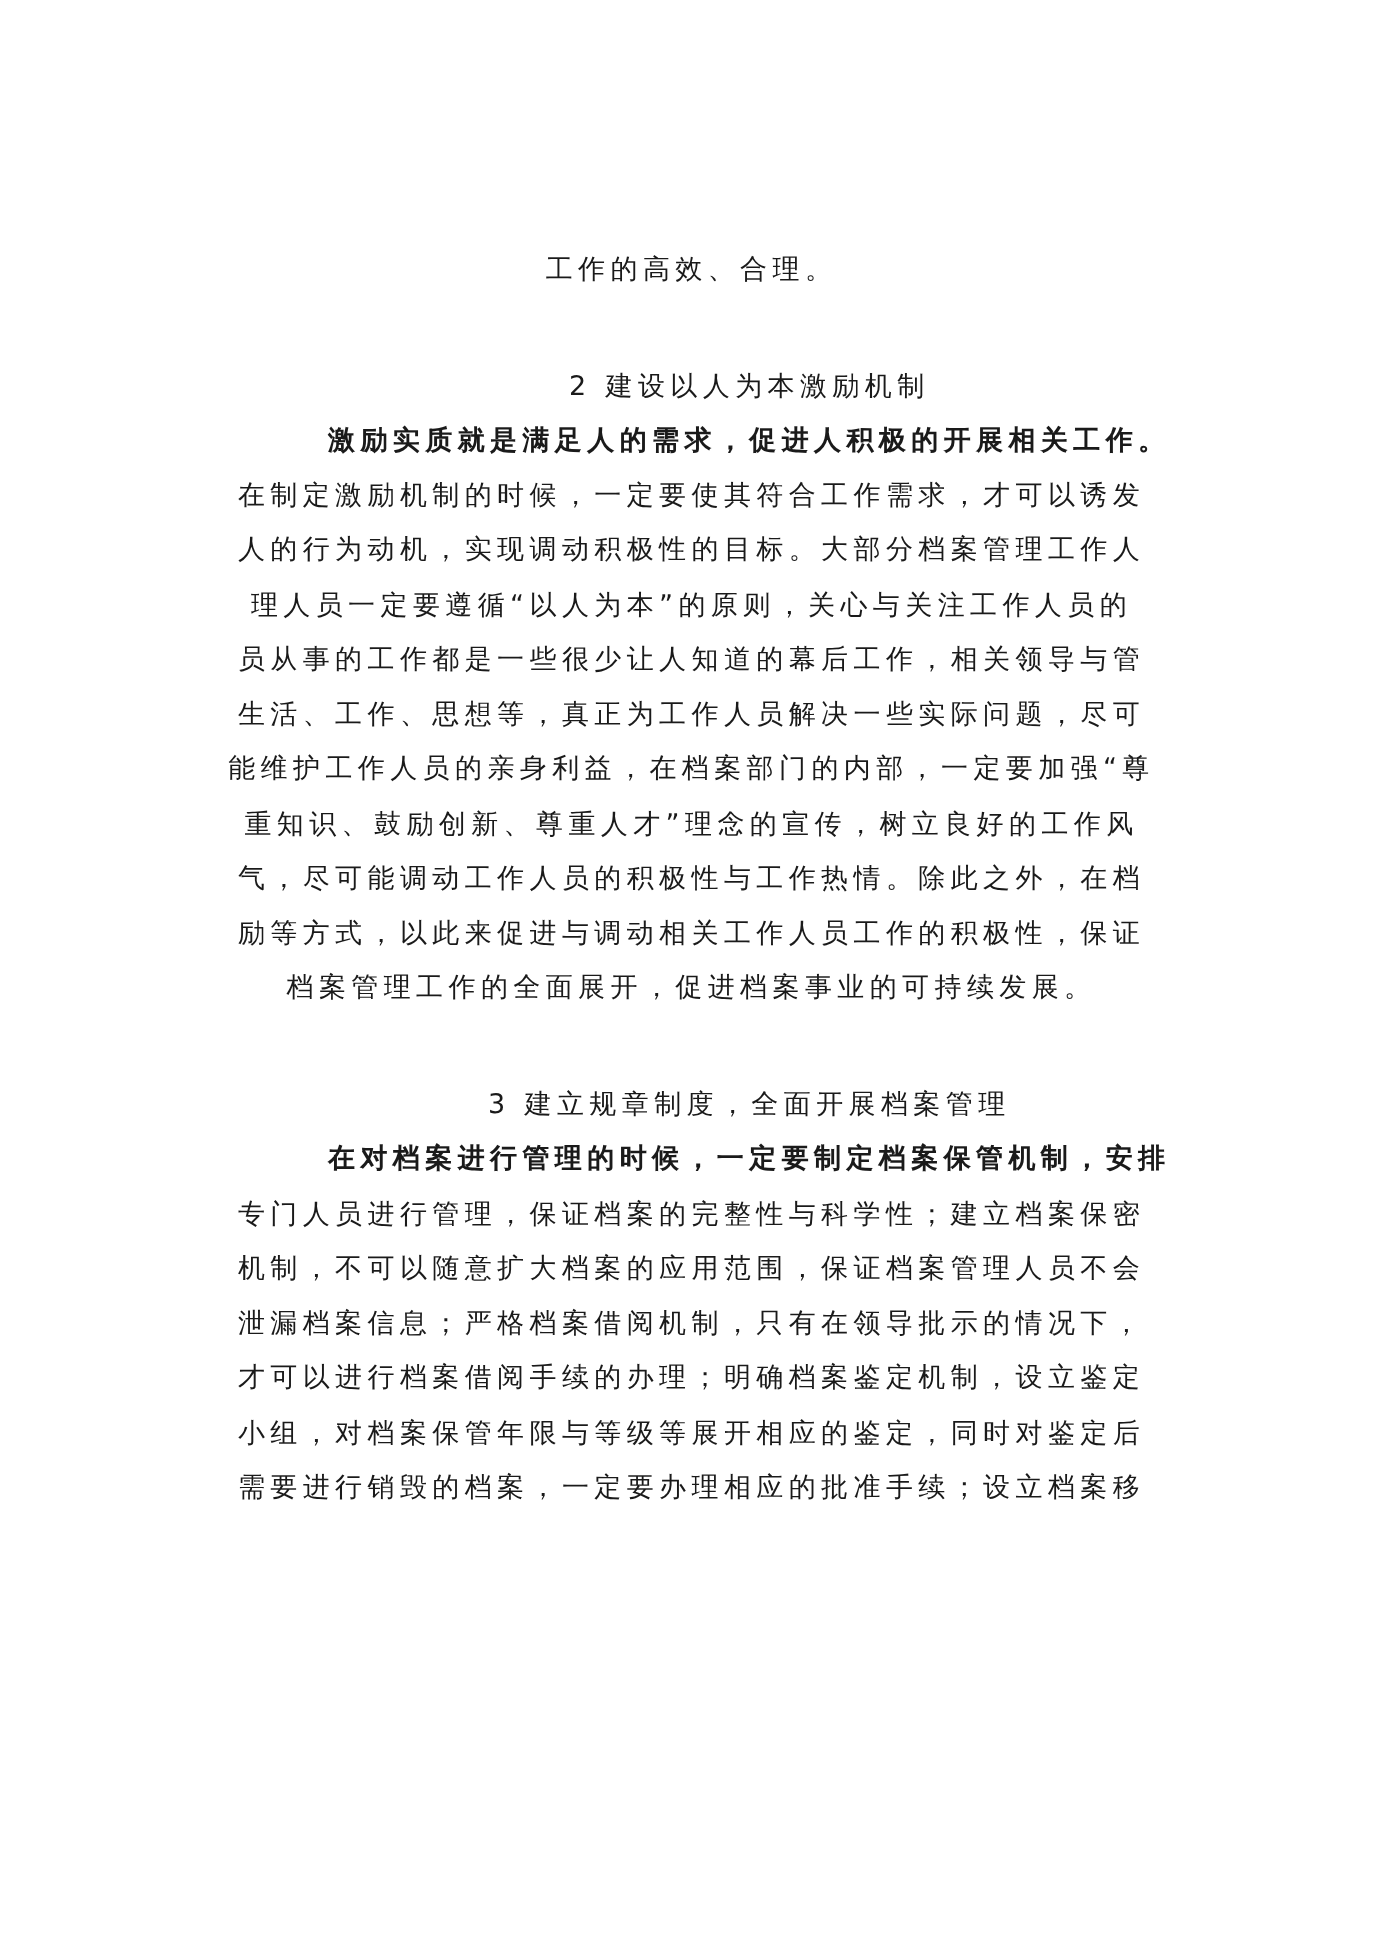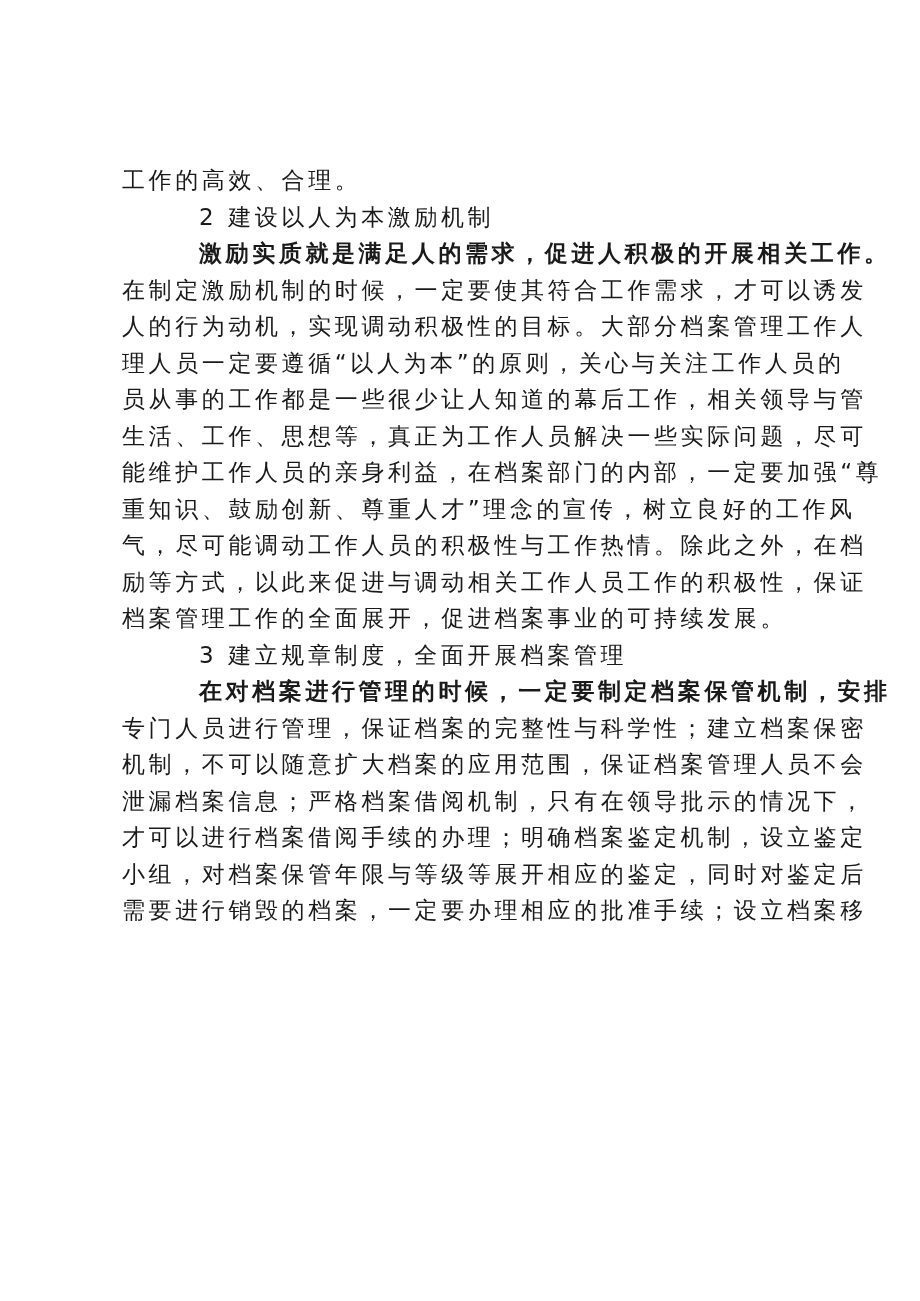--- a/index.html
+++ b/index.html
@@ -4,27 +4,28 @@
   <style>
     html, body { margin: 0; padding: 0; background: #ffffff; }
     body { width: 920px; height: 1301px; position: relative; overflow: hidden; }
     .page {
       position: absolute;
       left: 122px;
       top: 162px;
       width: 678px;
       color: #1a1a1a;
       font-family: "DejaVu Sans", "Liberation Sans", sans-serif;
-      font-size: 23px;
+      font-size: 18px;
       line-height: 36.5px;
       letter-spacing: 3.6px;
+      text-align: center;
     }
     .line { white-space: nowrap; height: 36.5px; overflow: visible; }
     .indent { padding-left: 77px; font-weight: bold; }
-    .heading { padding-left: 77px; }
+    .heading { padding-left: 77px; margin-top: 41px; }
   </style>
 </head>
 <body>
 
 <div class="page">
   <div class="line">工作的高效、合理。</div>
   <div class="line heading">2 建设以人为本激励机制</div>
   <div class="line indent">激励实质就是满足人的需求，促进人积极的开展相关工作。</div>
   <div class="line">在制定激励机制的时候，一定要使其符合工作需求，才可以诱发</div>
   <div class="line">人的行为动机，实现调动积极性的目标。大部分档案管理工作人</div>

